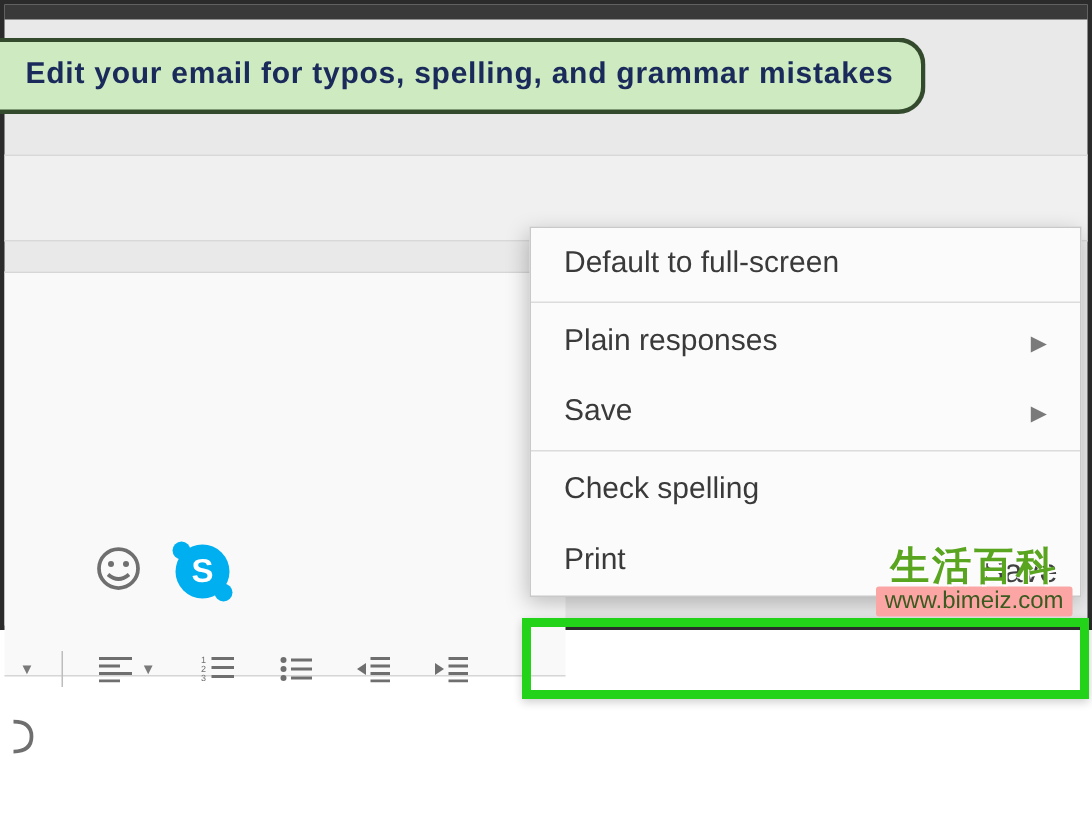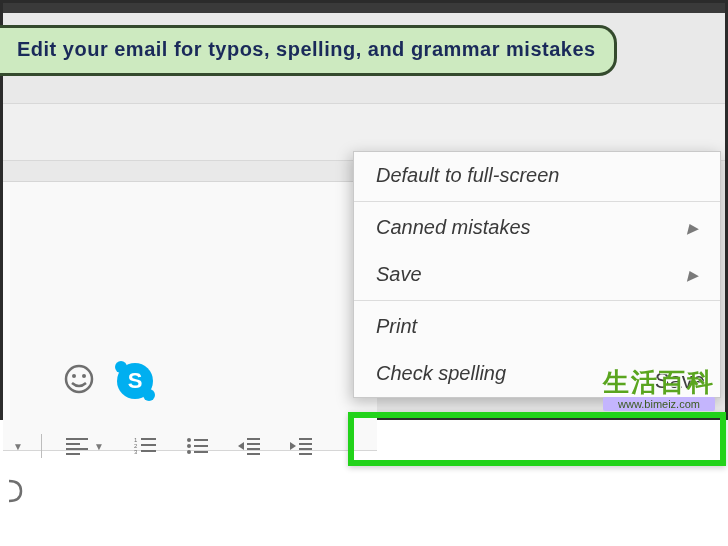--- a/index.html
+++ b/index.html
@@ -48,21 +48,20 @@
     box-shadow: -2px 4px 14px rgba(0,0,0,0.25);
     font-size: 20px;
     color: #3a3a3a;
   }
   .menu-item {
     padding: 12px 22px;
     display: flex;
     align-items: center;
     justify-content: space-between;
     cursor: pointer;
-    font-style: italic;
   }
   .menu-item .arrow {
     color: #7a7a7a;
     font-size: 14px;
   }
   .menu-sep { height:1px; background:#dcdcdc; margin: 2px 0; }
   .menu-highlight {
     position: absolute;
     left: 345px;
     top: 409px;
@@ -127,21 +126,21 @@
   
   .watermark {
     position:absolute;
     right:10px; bottom:6px;
     text-align:center;
     font-size:12px;
     color:#4a7a2a;
     line-height:1.1;
   }
   .watermark .cn { font-size:26px; font-weight:700; color:#5aa51f; letter-spacing:2px; text-shadow:1px 1px 0 #fff;}
-  .watermark .url { background:#c4b5fd; padding:1px 6px; border-radius:2px; font-size:11px; color:#3a5a1f;}
+  .watermark .url { background:#fca5a5; padding:1px 6px; border-radius:2px; font-size:16px; color:#3a5a1f;}
   
   .edgebtn{
     position:absolute; left:-2px; top:468px; width:24px; height:40px;
     color:#6f6f6f; display:flex; align-items:center; justify-content:flex-end;
   }
 </style>
 </head>
 <body>
 
 <div class="stage">
@@ -211,33 +210,33 @@
       </svg>
     </div>
   </div>
 
   <div class="menu">
     <div class="menu-item">
       <span>Default to full-screen</span>
     </div>
     <div class="menu-sep"></div>
     <div class="menu-item">
-      <span>Canned mistakes</span>
+      <span>Plain responses</span>
       <span class="arrow">▶</span>
     </div>
     <div class="menu-item">
       <span>Save</span>
       <span class="arrow">▶</span>
     </div>
     <div class="menu-sep"></div>
     <div class="menu-item">
+      <span>Check spelling</span>
+    </div>
+    <div class="menu-item">
       <span>Print</span>
-    </div>
-    <div class="menu-item">
-      <span>Check spelling</span>
     </div>
   </div>
 
   <div class="menu-highlight"></div>
 
   <div class="edgebtn">
     <svg width="18" height="28" viewBox="0 0 18 28">
       <path d="M2 24 Q 14 24 14 14 Q 14 4 2 4" stroke="#6f6f6f" stroke-width="2.5" fill="none"></path>
     </svg>
   </div>

